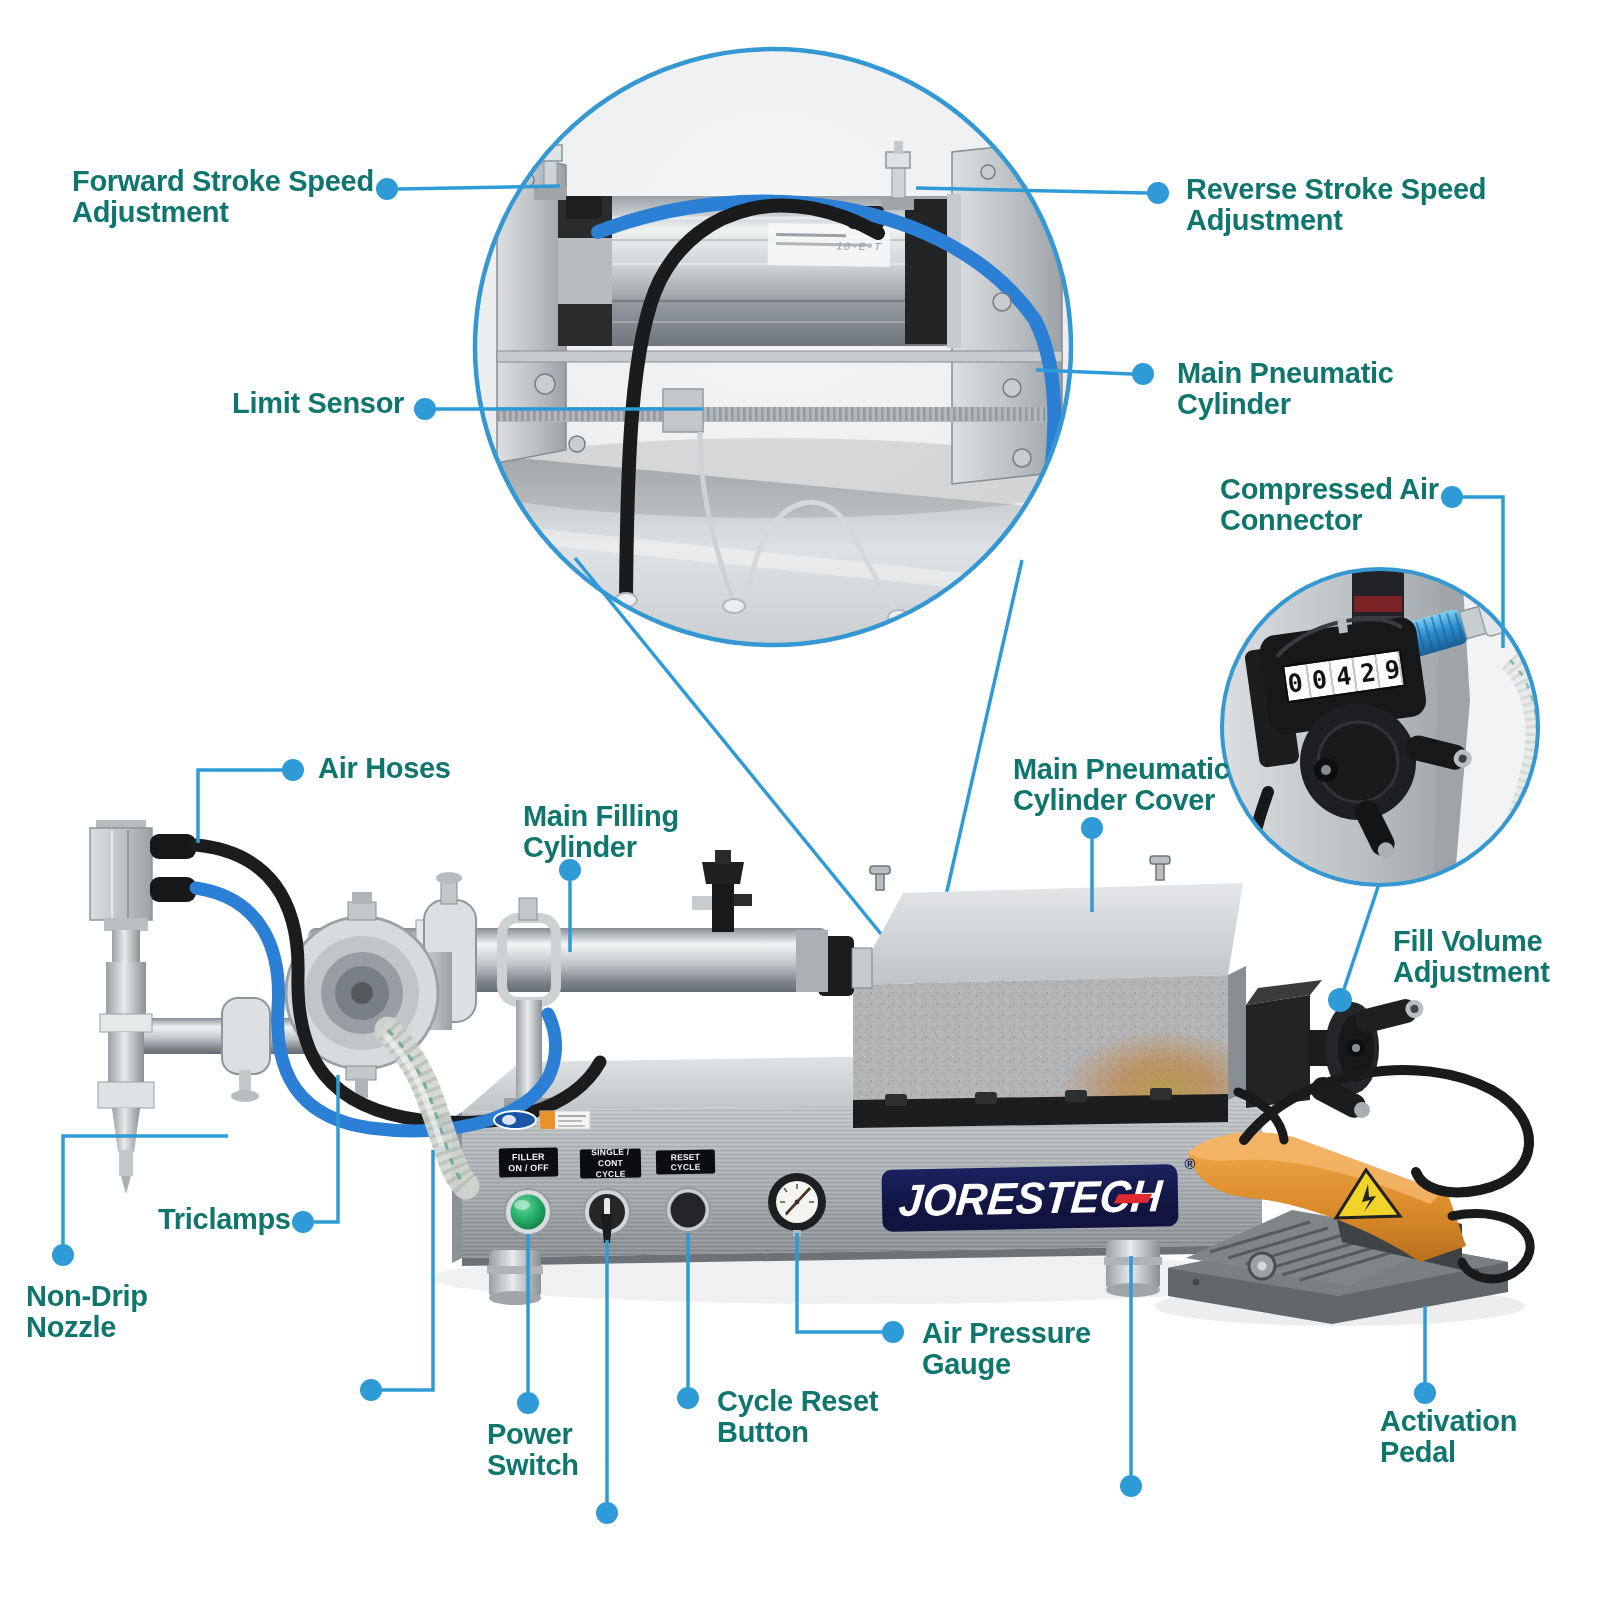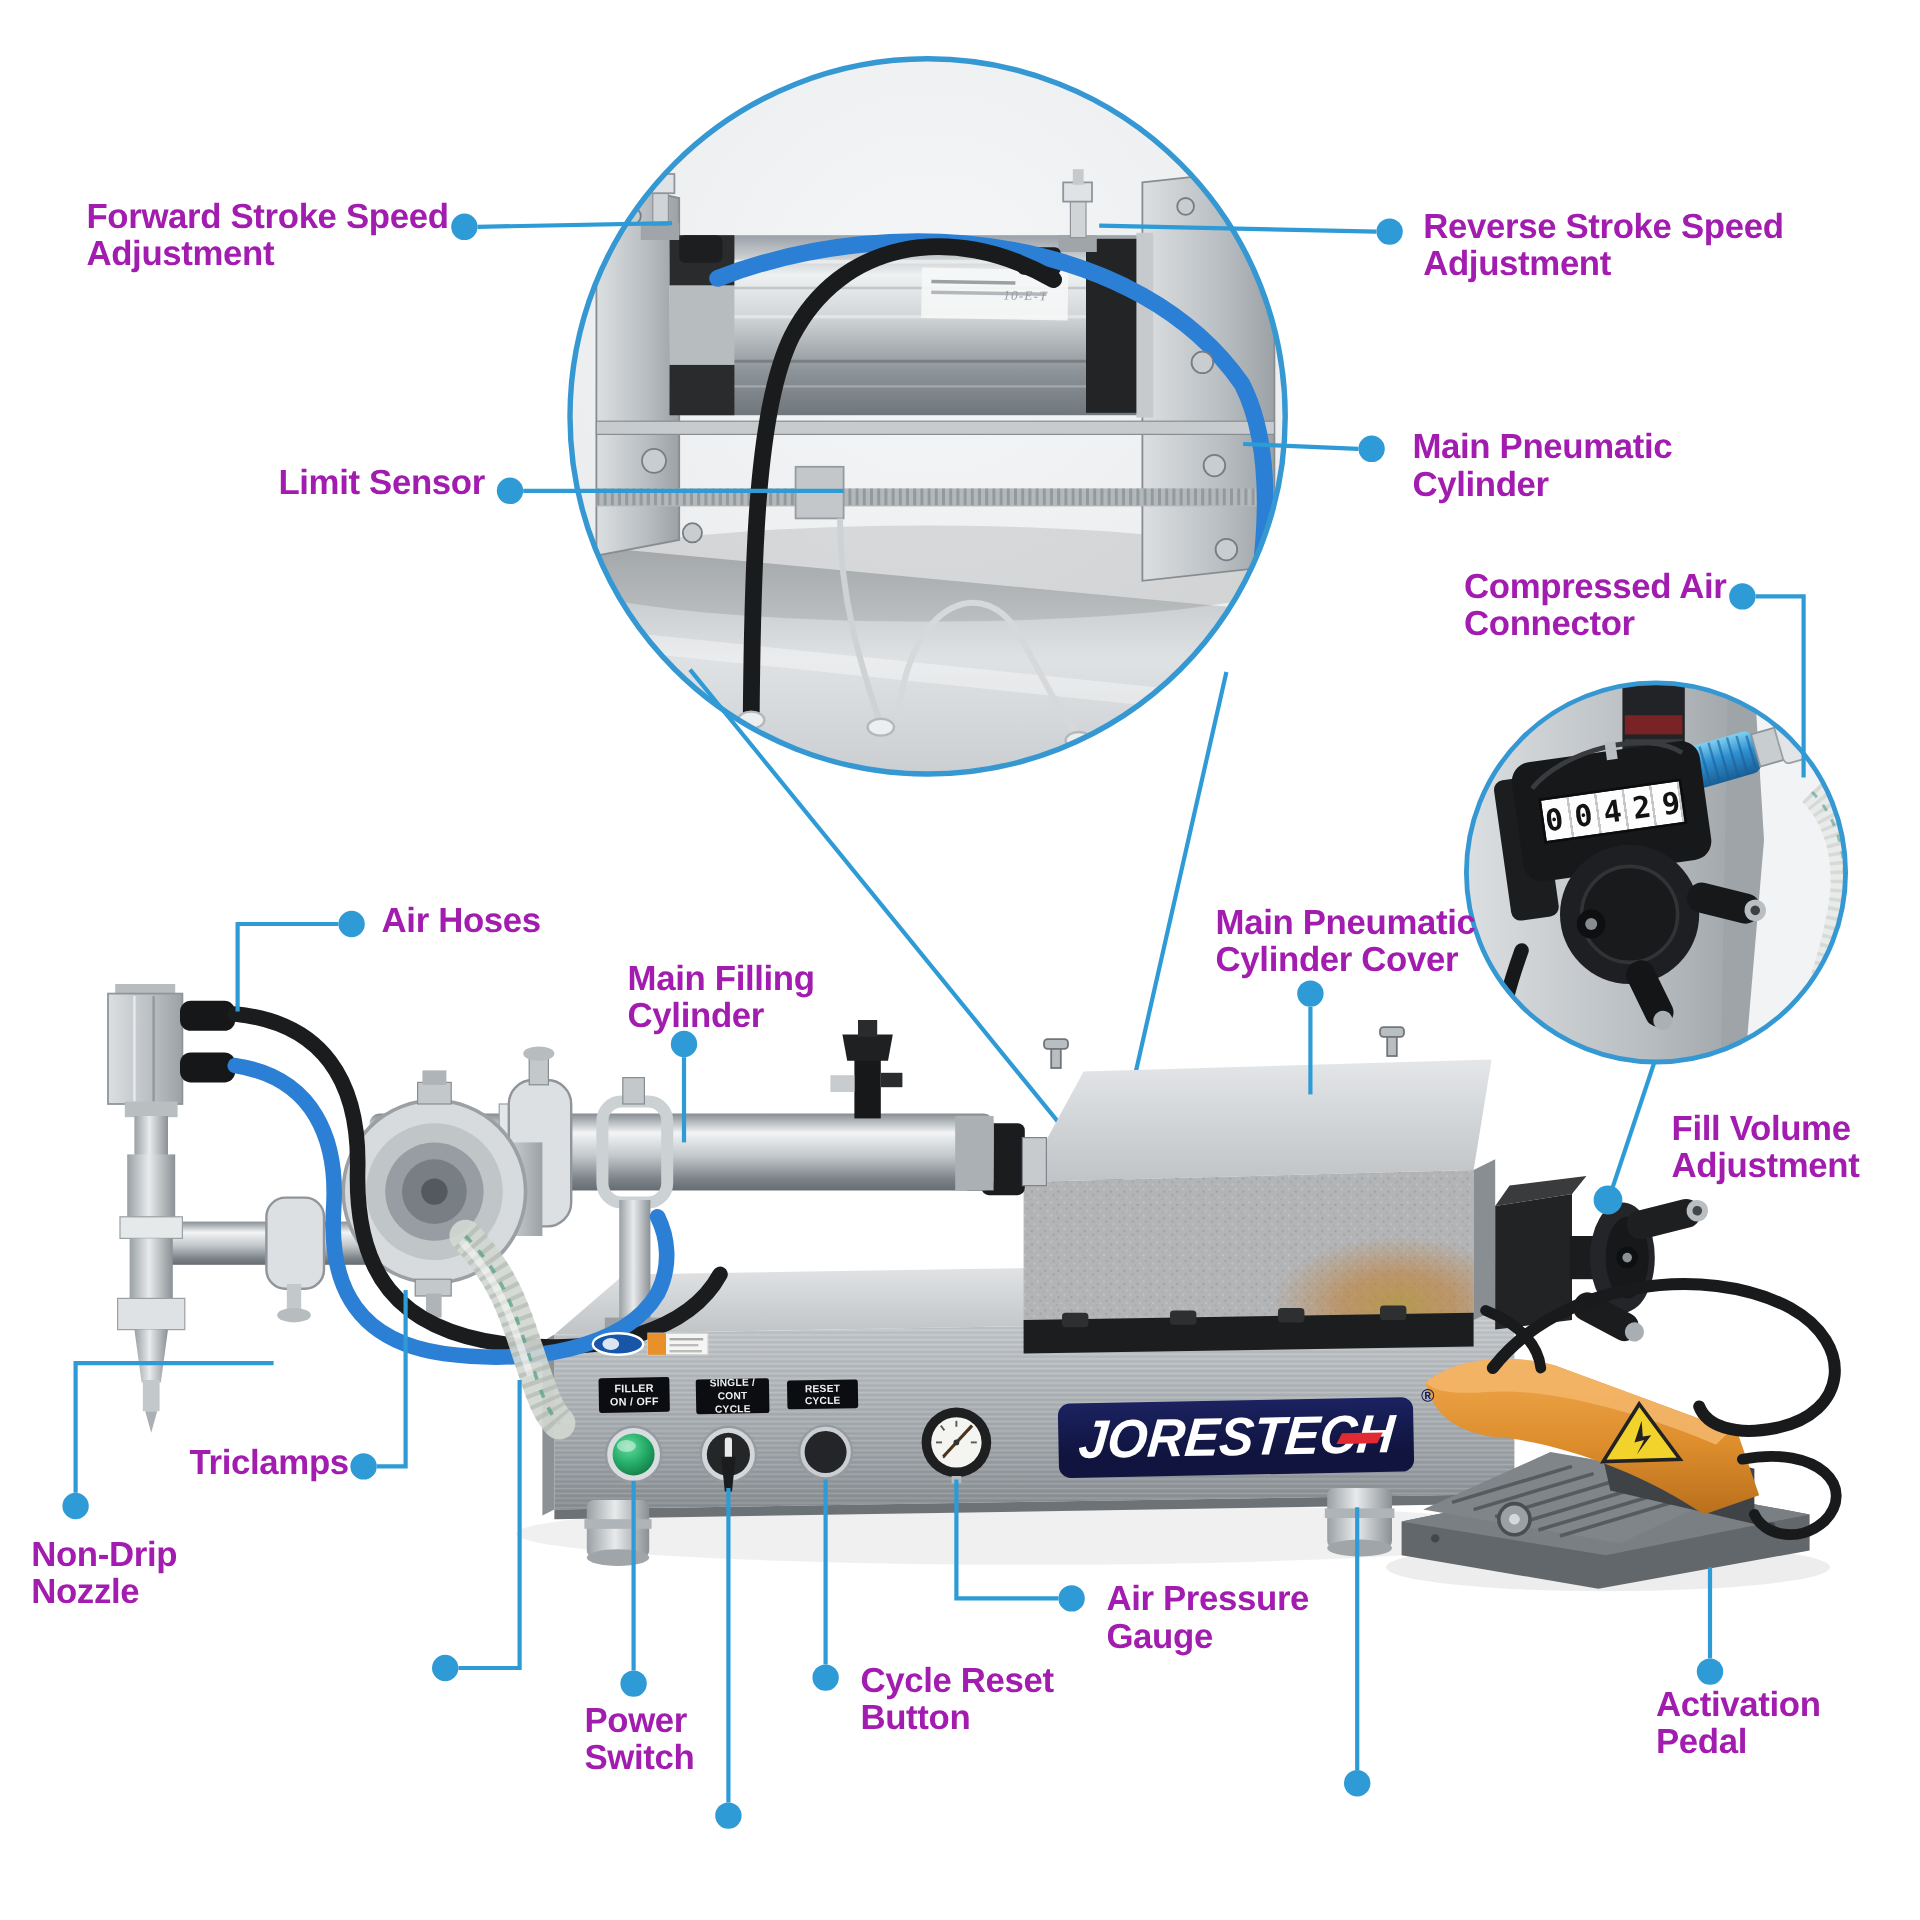--- a/index.html
+++ b/index.html
@@ -1,19 +1,19 @@
 <!DOCTYPE html>
 <html><head>
 <meta charset="utf-8">
 <style>
   html,body{margin:0;padding:0;background:#ffffff;}
   #stage{position:relative;width:1600px;height:1600px;background:#ffffff;overflow:hidden;
          font-family:"Liberation Sans",sans-serif;}
   svg{position:absolute;left:0;top:0;}
-  .callout{position:absolute;color:#a21caf;font-weight:bold;font-size:29px;line-height:31px;
+  .callout{position:absolute;color:#0f766e;font-weight:bold;font-size:29px;line-height:31px;
            letter-spacing:-0.3px;white-space:nowrap;}
   .callout .l{display:block;}
   .plabel{position:absolute;background:#0c0d10;color:#eef0f2;font-weight:bold;text-align:center;
           border-radius:2px;transform:rotate(-1deg);display:flex;flex-direction:column;
           justify-content:center;letter-spacing:.2px;}
   .plabel .l{display:block;}
   #filler-label{left:499px;top:1148px;width:59px;height:29px;font-size:9px;line-height:11px;}
   #selector-label{left:580px;top:1149px;width:61px;height:29px;font-size:8.5px;line-height:11px;}
   #reset-label{left:656px;top:1150px;width:59px;height:24px;font-size:8.5px;line-height:10px;}
   #logo{position:absolute;left:882px;top:1167px;width:296px;height:62px;border-radius:10px;
@@ -23,21 +23,21 @@
         transform:skewX(-6deg) scaleY(1.04);}
   #logo .dash{position:absolute;right:28px;top:29px;width:34px;height:9px;background:#e22a33;
         transform:skewX(-28deg);}
   #logo .reg{position:absolute;right:-18px;top:-9px;color:#131a4f;font-size:15px;font-weight:bold;}
   #counter{position:absolute;left:1284px;top:657px;width:116px;height:34px;transform:rotate(-8deg);
         border:2px solid #0b0c0d;color:#121212;font-family:"DejaVu Sans Mono",monospace;
         font-weight:bold;font-size:25px;display:flex;align-items:center;justify-content:center;
         letter-spacing:9.5px;text-indent:9px;
         background-image:repeating-linear-gradient(90deg,#fdfdfd 0 21.2px,#c4c6c7 21.2px 23.2px);}
   #marking{position:absolute;left:836px;top:241px;color:#979da2;font-size:11px;font-style:italic;
-        font-family:Liberation Serif, serif;transform:rotate(1deg);letter-spacing:1px;}
+        font-family:Liberation Mono, monospace;transform:rotate(1deg);letter-spacing:1px;}
 </style>
 </head>
 <body>
 
 <div id="stage">
 
 <svg width="1600" height="1600" viewBox="0 0 1600 1600">
   <defs>
     <radialGradient id="gWall" cx="50%" cy="35%" r="75%">
       <stop offset="0%" stop-color="#f5f6f7"></stop>

